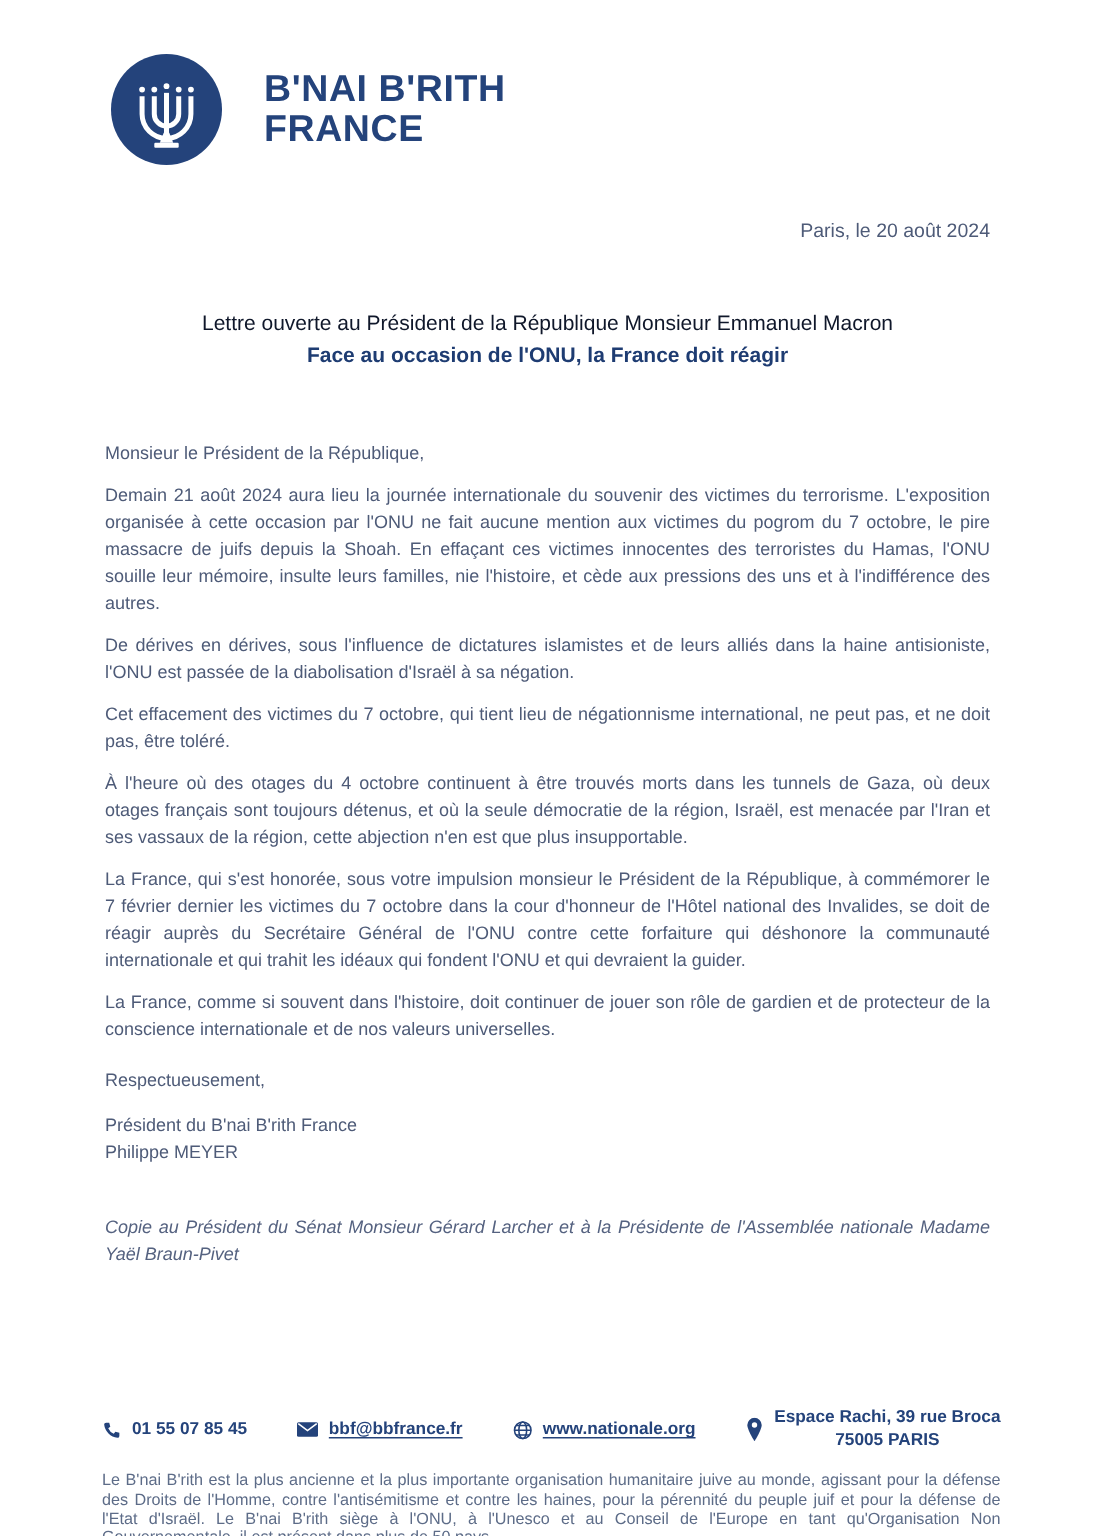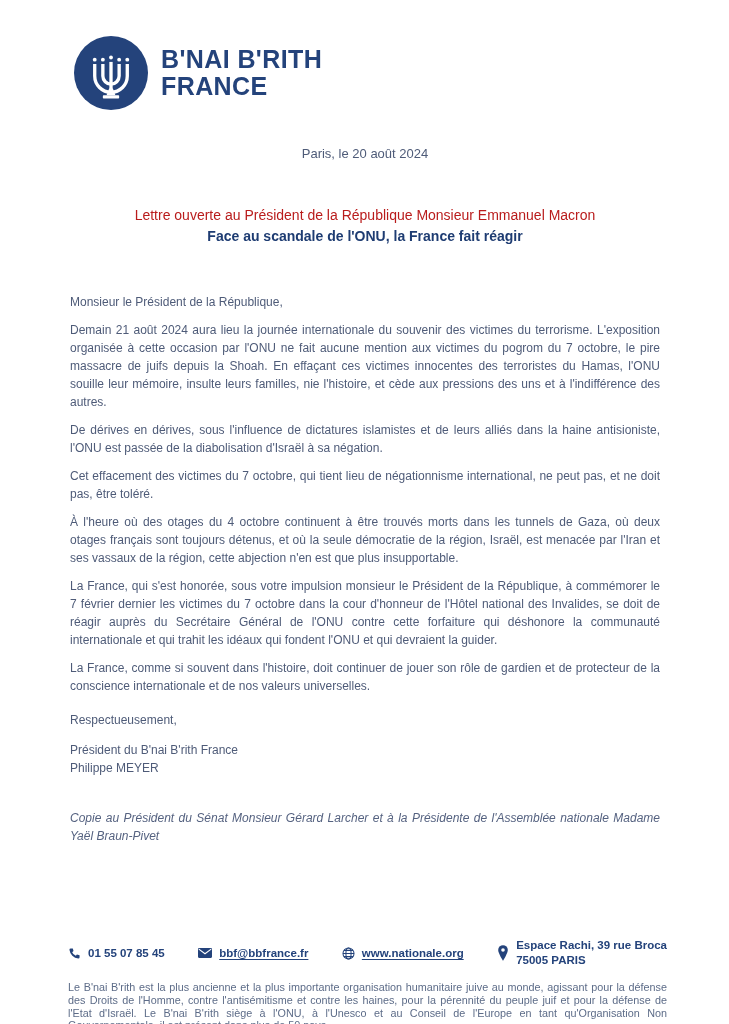--- a/index.html
+++ b/index.html
@@ -8,51 +8,51 @@
     width: 729px; height: 1024px;
     position: relative;
     overflow: hidden;
     font-family: "Liberation Sans", sans-serif;
     color: #4e5b78;
   }
   .page { width: 729px; height: 1024px; position: relative; background: #ffffff; }
   .content { padding: 0 69px 0 70px; }
 
   
-  .logo-row { display: flex; align-items: center; gap: 13px; margin-top: 36px; margin-left: 4px; }
+  .logo-row { display: flex; align-items: center; gap: 28px; margin-top: 36px; margin-left: 4px; }
   .logo-circle { width: 74px; height: 74px; flex: 0 0 74px; }
   .logo-text {
     font-weight: 700; font-size: 25px; line-height: 27px;
     color: #24437b; letter-spacing: 0.4px;
   }
 
   
-  .date-line { margin-top: 36px; text-align: center; font-size: 13px; color: #4e5b78; }
+  .date-line { margin-top: 36px; text-align: right; font-size: 13px; color: #4e5b78; }
 
   
   .title-block { margin-top: 44px; text-align: center; font-size: 14px; line-height: 21px; }
-  .title-line1 { color: #b91c1c; font-weight: 400; margin-top: 20px; }
+  .title-line1 { color: #0f172a; font-weight: 400; margin-top: 20px; }
   .title-line2 { color: #1e3c72; font-weight: 700; }
 
   
   .letter { font-size: 12px; line-height: 18px; }
   .salutation { margin-top: 46px; }
   .letter p.body-par { margin-top: 10px; text-align: justify; text-align-last: left; }
   .closing { margin-top: 16px; }
   .signature { margin-top: 12px; }
   .copy-note {
     margin-top: 32px; font-style: italic; text-align: justify; text-align-last: left;
     color: #55628033; color: #556280;
   }
 
   
   .footer { position: absolute; left: 68px; right: 62px; top: 902px; }
   .contact-row {
     display: flex; align-items: center; justify-content: space-between;
-    color: #24437b; font-weight: 700; font-size: 11.5px;
+    color: #24437b; font-weight: 700; font-size: 11.5px; text-align: center;
   }
   .contact-item { display: flex; align-items: center; gap: 7px; white-space: nowrap; }
   .contact-item .ico { display: inline-flex; flex: 0 0 auto; }
   .contact-link { color: #24437b; text-decoration: underline; text-underline-offset: 2px; cursor: pointer; }
   .address-block { line-height: 15px; }
   .about-text {
     margin-top: 13px; font-size: 10.8px; line-height: 12.8px;
     color: #5d6c88; text-align: justify; text-align-last: left;
   }
 </style>
@@ -85,21 +85,21 @@
       <span class="logo-text">
         <span>B'NAI B'RITH</span><br>
         <span>FRANCE</span>
       </span>
     </div>
 
     <div class="date-line">Paris, le 20 août 2024</div>
 
     <div class="title-block">
       <div class="title-line1">Lettre ouverte au Président de la République Monsieur Emmanuel Macron</div>
-      <div class="title-line2">Face au scandale de l'ONU, la France fait réagir</div>
+      <div class="title-line2">Face au occasion de l'ONU, la France doit réagir</div>
     </div>
 
     <div class="letter">
       <p class="salutation">Monsieur le Président de la République,</p>
       <p class="body-par">Demain 21 août 2024 aura lieu la journée internationale du souvenir des victimes du terrorisme. L'exposition organisée à cette occasion par l'ONU ne fait aucune mention aux victimes du pogrom du 7 octobre, le pire massacre de juifs depuis la Shoah. En effaçant ces victimes innocentes des terroristes du Hamas, l'ONU souille leur mémoire, insulte leurs familles, nie l'histoire, et cède aux pressions des uns et à l'indifférence des autres.</p>
       <p class="body-par">De dérives en dérives, sous l'influence de dictatures islamistes et de leurs alliés dans la haine antisioniste, l'ONU est passée de la diabolisation d'Israël à sa négation.</p>
       <p class="body-par">Cet effacement des victimes du 7 octobre, qui tient lieu de négationnisme international, ne peut pas, et ne doit pas, être toléré.</p>
       <p class="body-par">À l'heure où des otages du 4 octobre continuent à être trouvés morts dans les tunnels de Gaza, où deux otages français sont toujours détenus, et où la seule démocratie de la région, Israël, est menacée par l'Iran et ses vassaux de la région, cette abjection n'en est que plus insupportable.</p>
       <p class="body-par">La France, qui s'est honorée, sous votre impulsion monsieur le Président de la République, à commémorer le 7 février dernier les victimes du 7 octobre dans la cour d'honneur de l'Hôtel national des Invalides, se doit de réagir auprès du Secrétaire Général de l'ONU contre cette forfaiture qui déshonore la communauté internationale et qui trahit les idéaux qui fondent l'ONU et qui devraient la guider.</p>
       <p class="body-par">La France, comme si souvent dans l'histoire, doit continuer de jouer son rôle de gardien et de protecteur de la conscience internationale et de nos valeurs universelles.</p>

